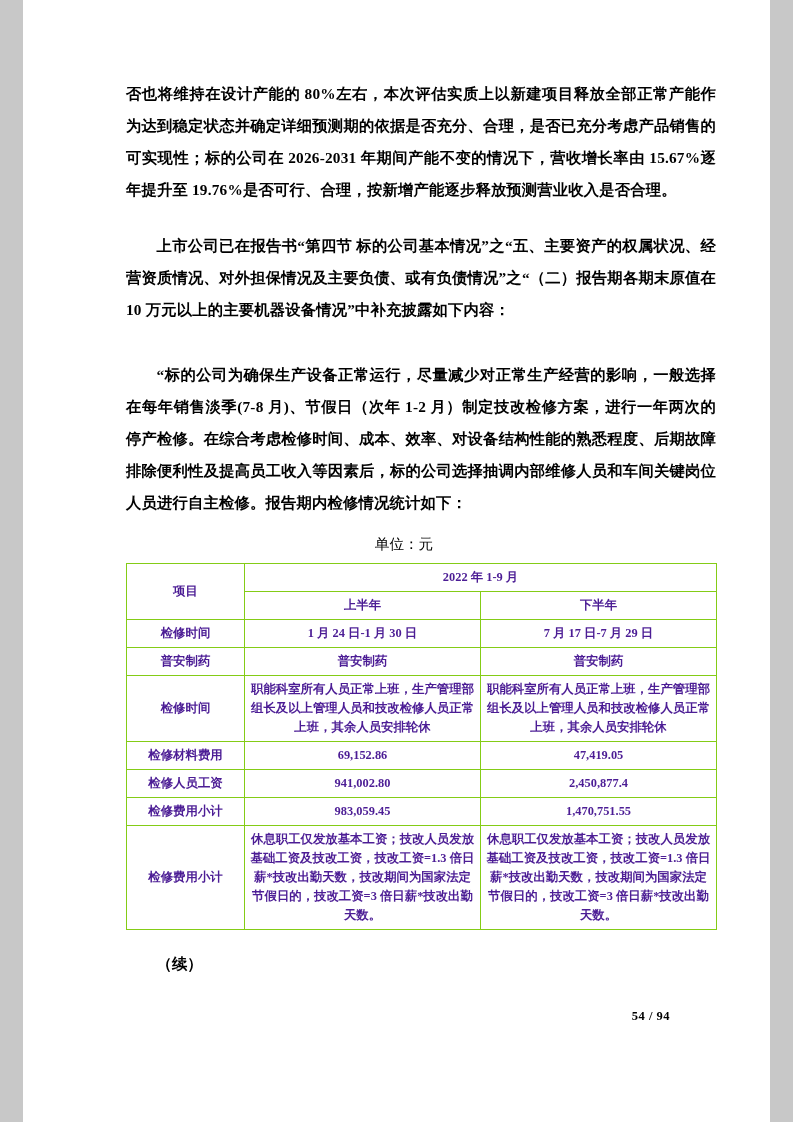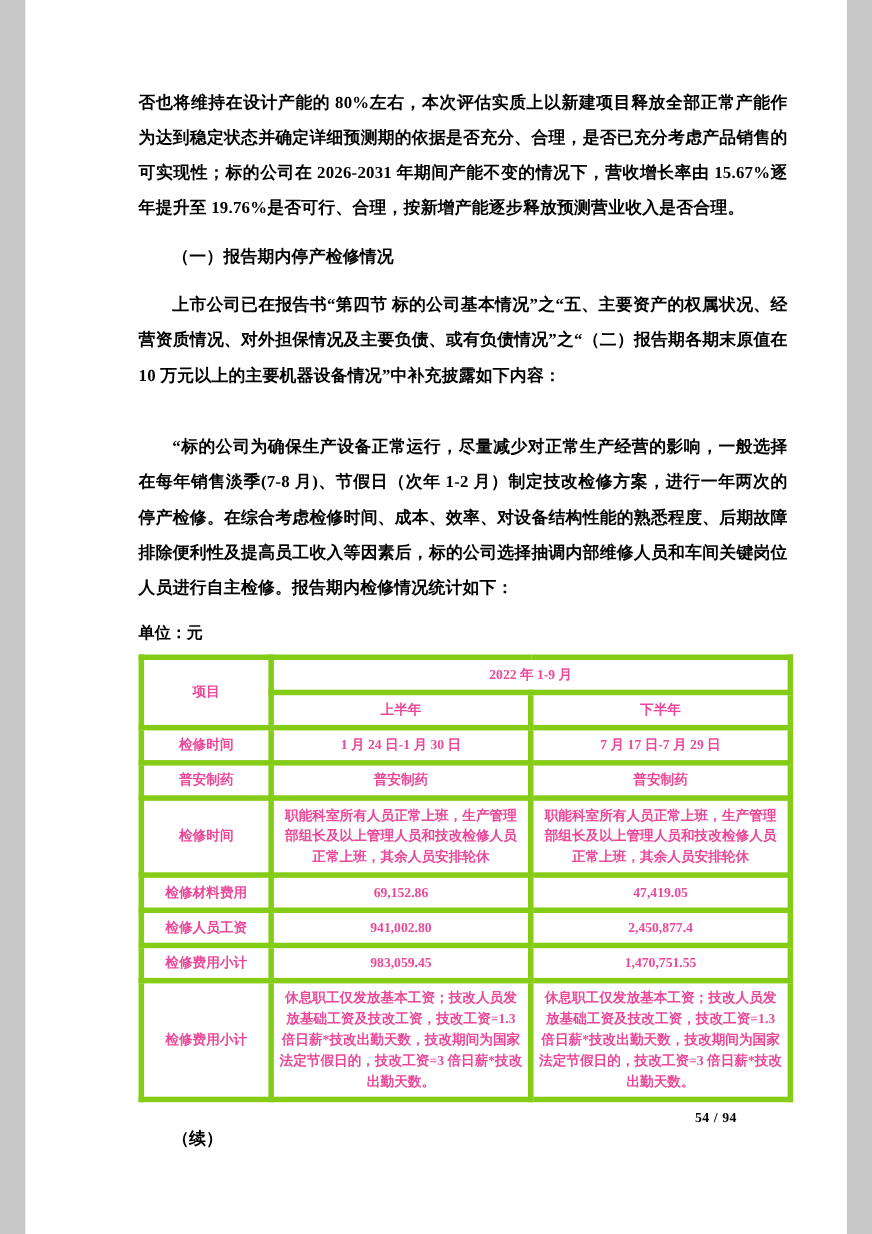--- a/index.html
+++ b/index.html
@@ -42,42 +42,42 @@
     margin-top: 21px;
   }
   .heading {
     font-weight: bold;
     text-indent: 2em;
     font-size: 15.3px;
     line-height: 32px;
   }
   .block-gap { height: 12px; }
   .unit-line {
-    text-align: left;
+    text-align: center;
     font-size: 14.6px;
-    font-weight: bold;
+    font-weight: normal;
     line-height: 30px;
     margin-top: 10px;
     margin-bottom: 4px;
     padding-right: 34px;
   }
   table.doc-table {
     border-collapse: collapse;
     width: 590px;
     table-layout: fixed;
   }
   table.doc-table td {
-    border: 5px solid #84cc16;
+    border: 1px solid #84cc16;
     font-size: 12.4px;
     font-weight: bold;
     line-height: 19px;
     padding: 4px 5px;
     text-align: center;
     vertical-align: middle;
-    color: #ec4899;
+    color: #4c1d95;
     font-family: "Liberation Serif", "DejaVu Serif", serif;
   }
   td.left-text {
     text-align: left;
     font-size: 11.6px;
     line-height: 17px;
     padding: 5px 6px;
   }
   td.center-wrap {
     text-align: center;
@@ -108,21 +108,20 @@
 </head>
 <body>
 
 <div class="page">
   <div class="content">
 
     <p class="para-first">否也将维持在设计产能的 80%左右，本次评估实质上以新建项目释放全部正常产能作为达到稳定状态并确定详细预测期的依据是否充分、合理，是否已充分考虑产品销售的可实现性；标的公司在 2026-2031 年期间产能不变的情况下，营收增长率由 15.67%逐年提升至 19.76%是否可行、合理，按新增产能逐步释放预测营业收入是否合理。</p>
 
     <div class="block-gap"></div>
 
-    <p class="heading">（一）报告期内停产检修情况</p>
 
     <div class="block-gap"></div>
 
     <p class="para-indent">上市公司已在报告书“第四节 标的公司基本情况”之“五、主要资产的权属状况、经营资质情况、对外担保情况及主要负债、或有负债情况”之“（二）报告期各期末原值在 10 万元以上的主要机器设备情况”中补充披露如下内容：</p>
 
     <div class="block-gap"></div>
 
     <p class="para-quote">“标的公司为确保生产设备正常运行，尽量减少对正常生产经营的影响，一般选择在每年销售淡季(7-8 月)、节假日（次年 1-2 月）制定技改检修方案，进行一年两次的停产检修。在综合考虑检修时间、成本、效率、对设备结构性能的熟悉程度、后期故障排除便利性及提高员工收入等因素后，标的公司选择抽调内部维修人员和车间关键岗位人员进行自主检修。报告期内检修情况统计如下：</p>
 
     <div class="unit-line">单位：元</div>

